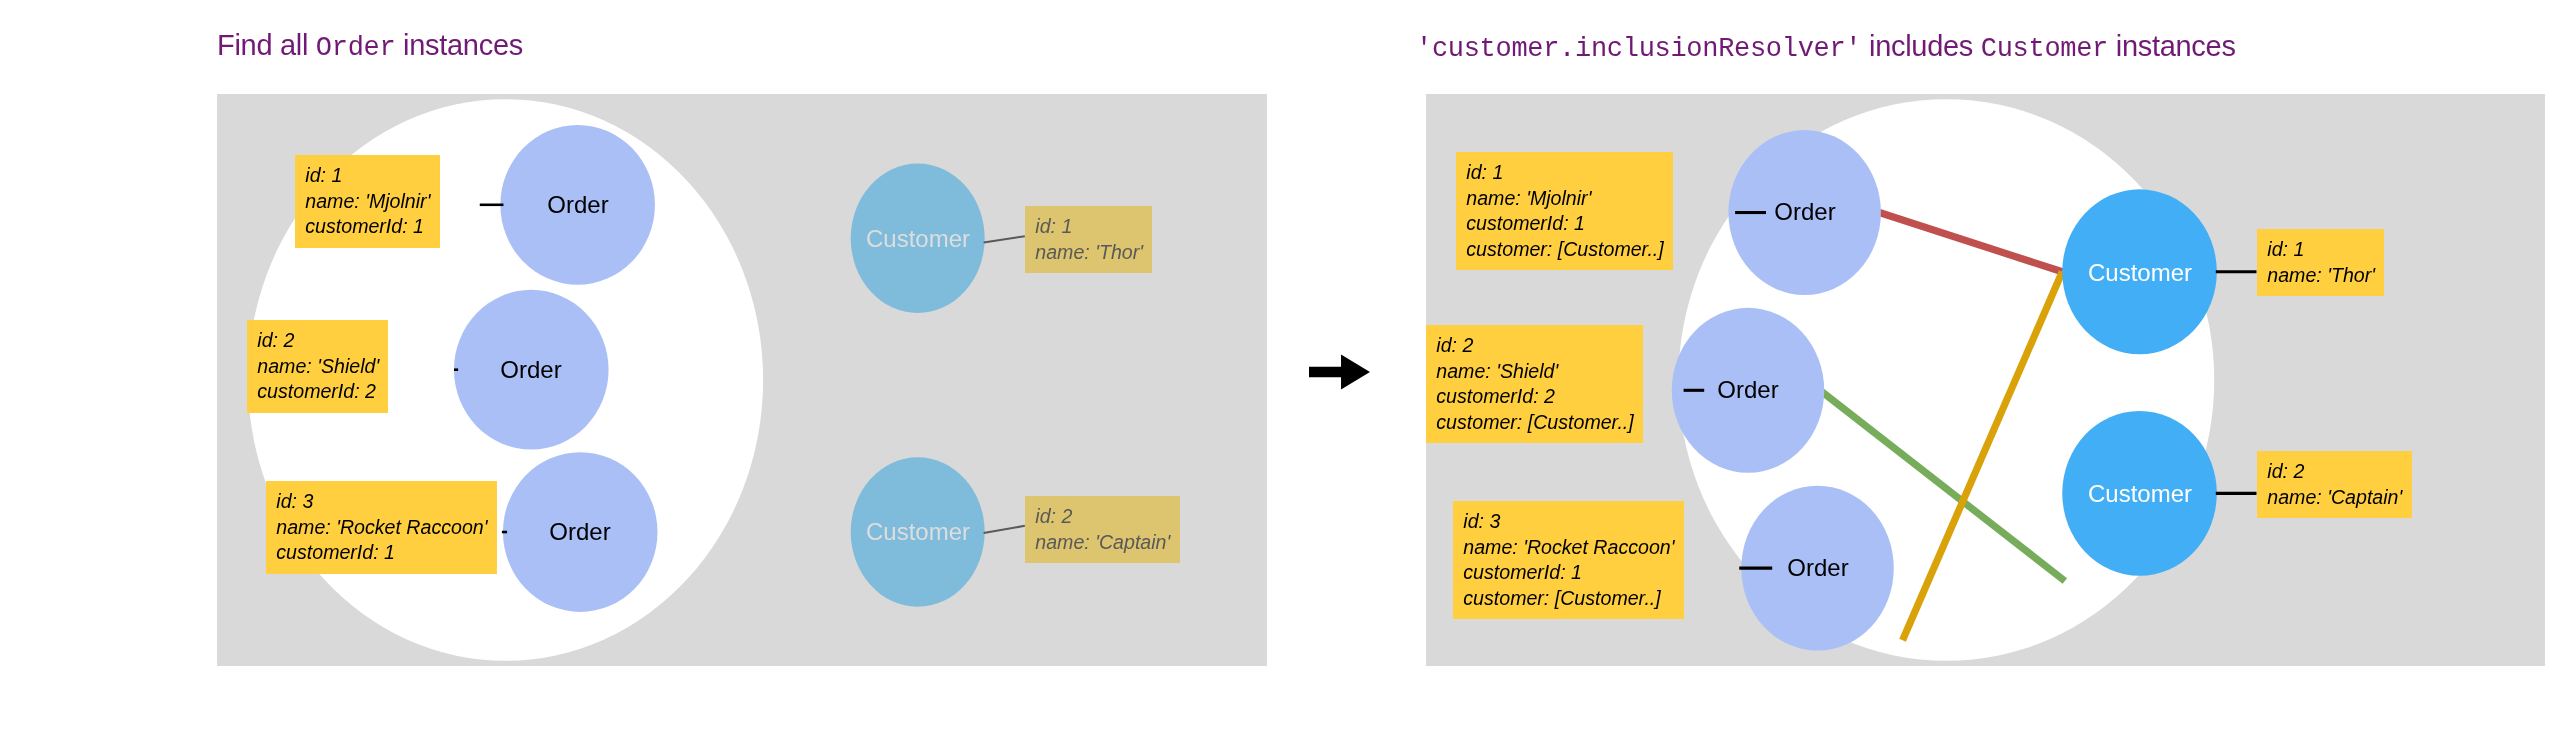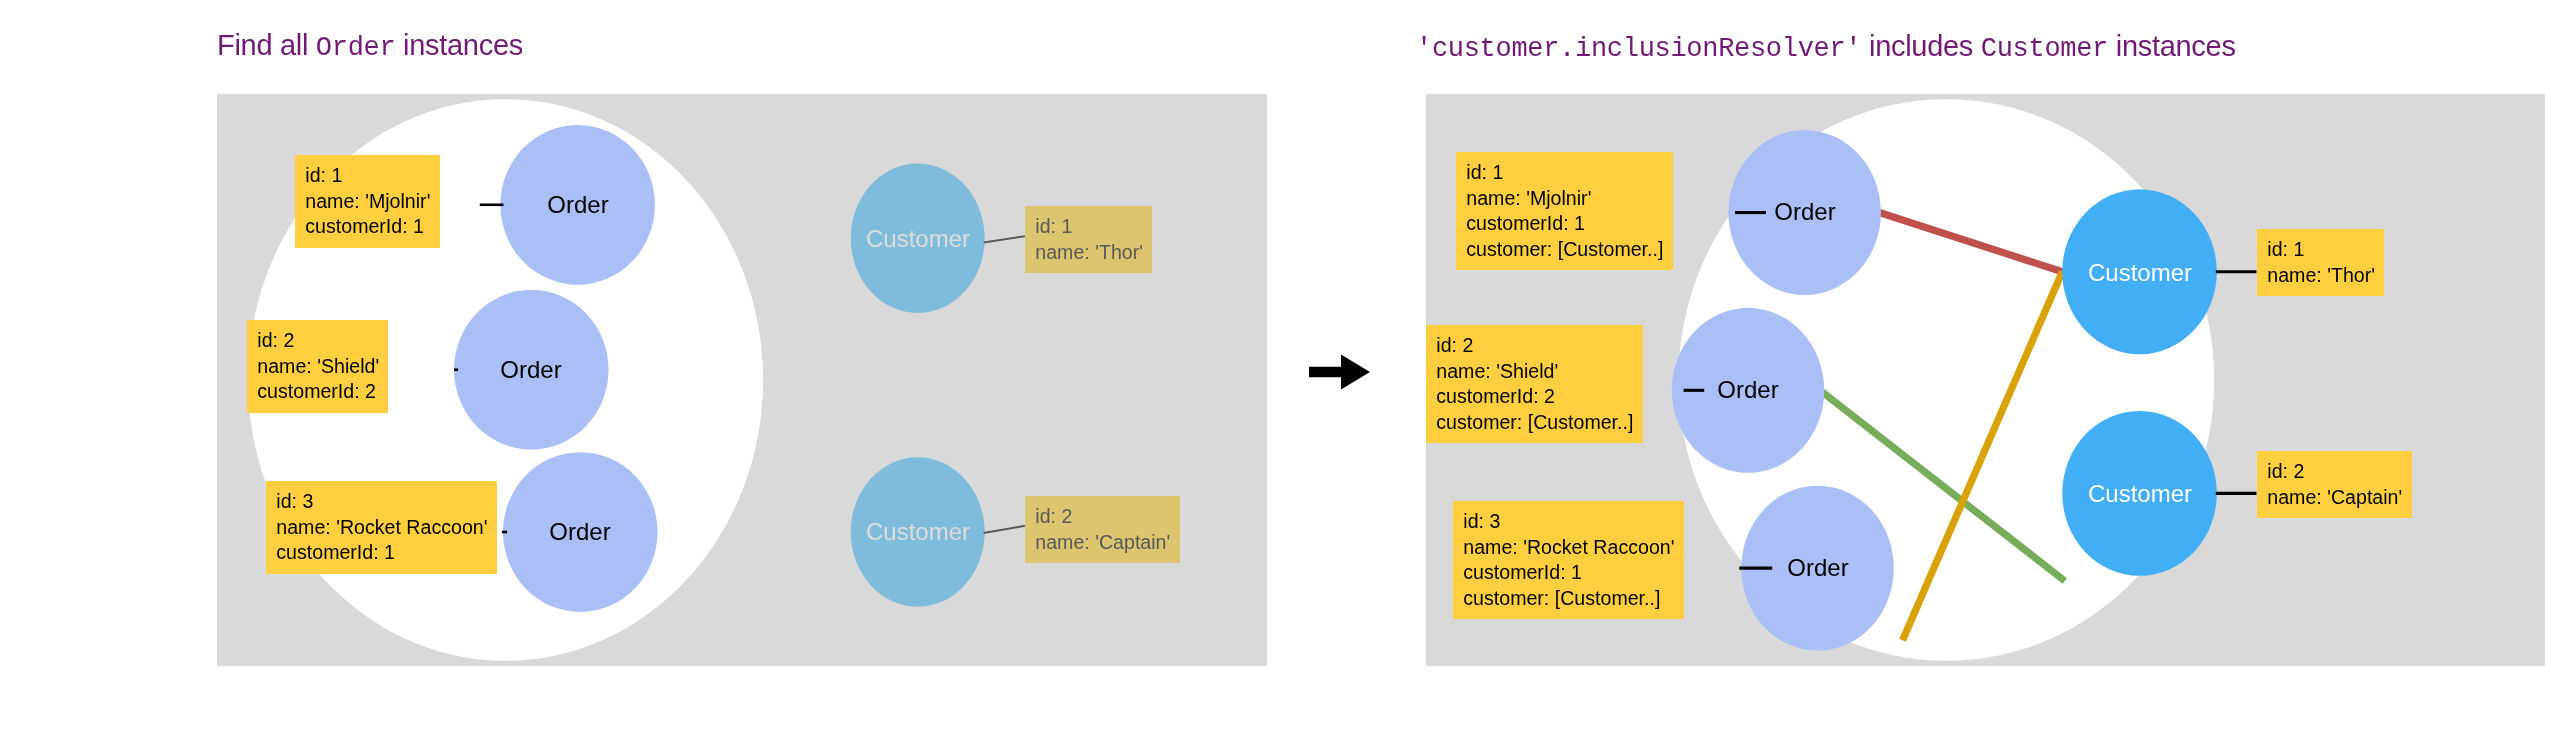--- a/index.html
+++ b/index.html
@@ -78,21 +78,21 @@
     white-space: nowrap;
   }
   .card.bright {
     background: #ffcf40;
     color: #000000;
   }
   .card.dim {
     background: #ddc46e;
     color: #595959;
   }
-  .card .line { display: block; }
+  .card .line { display: block; font-style: italic; }
 
   
   #flow-arrow {
     position: absolute;
     left: 1309px;
     top: 346px;
     width: 62px;
     height: 52px;
   }
 </style>

